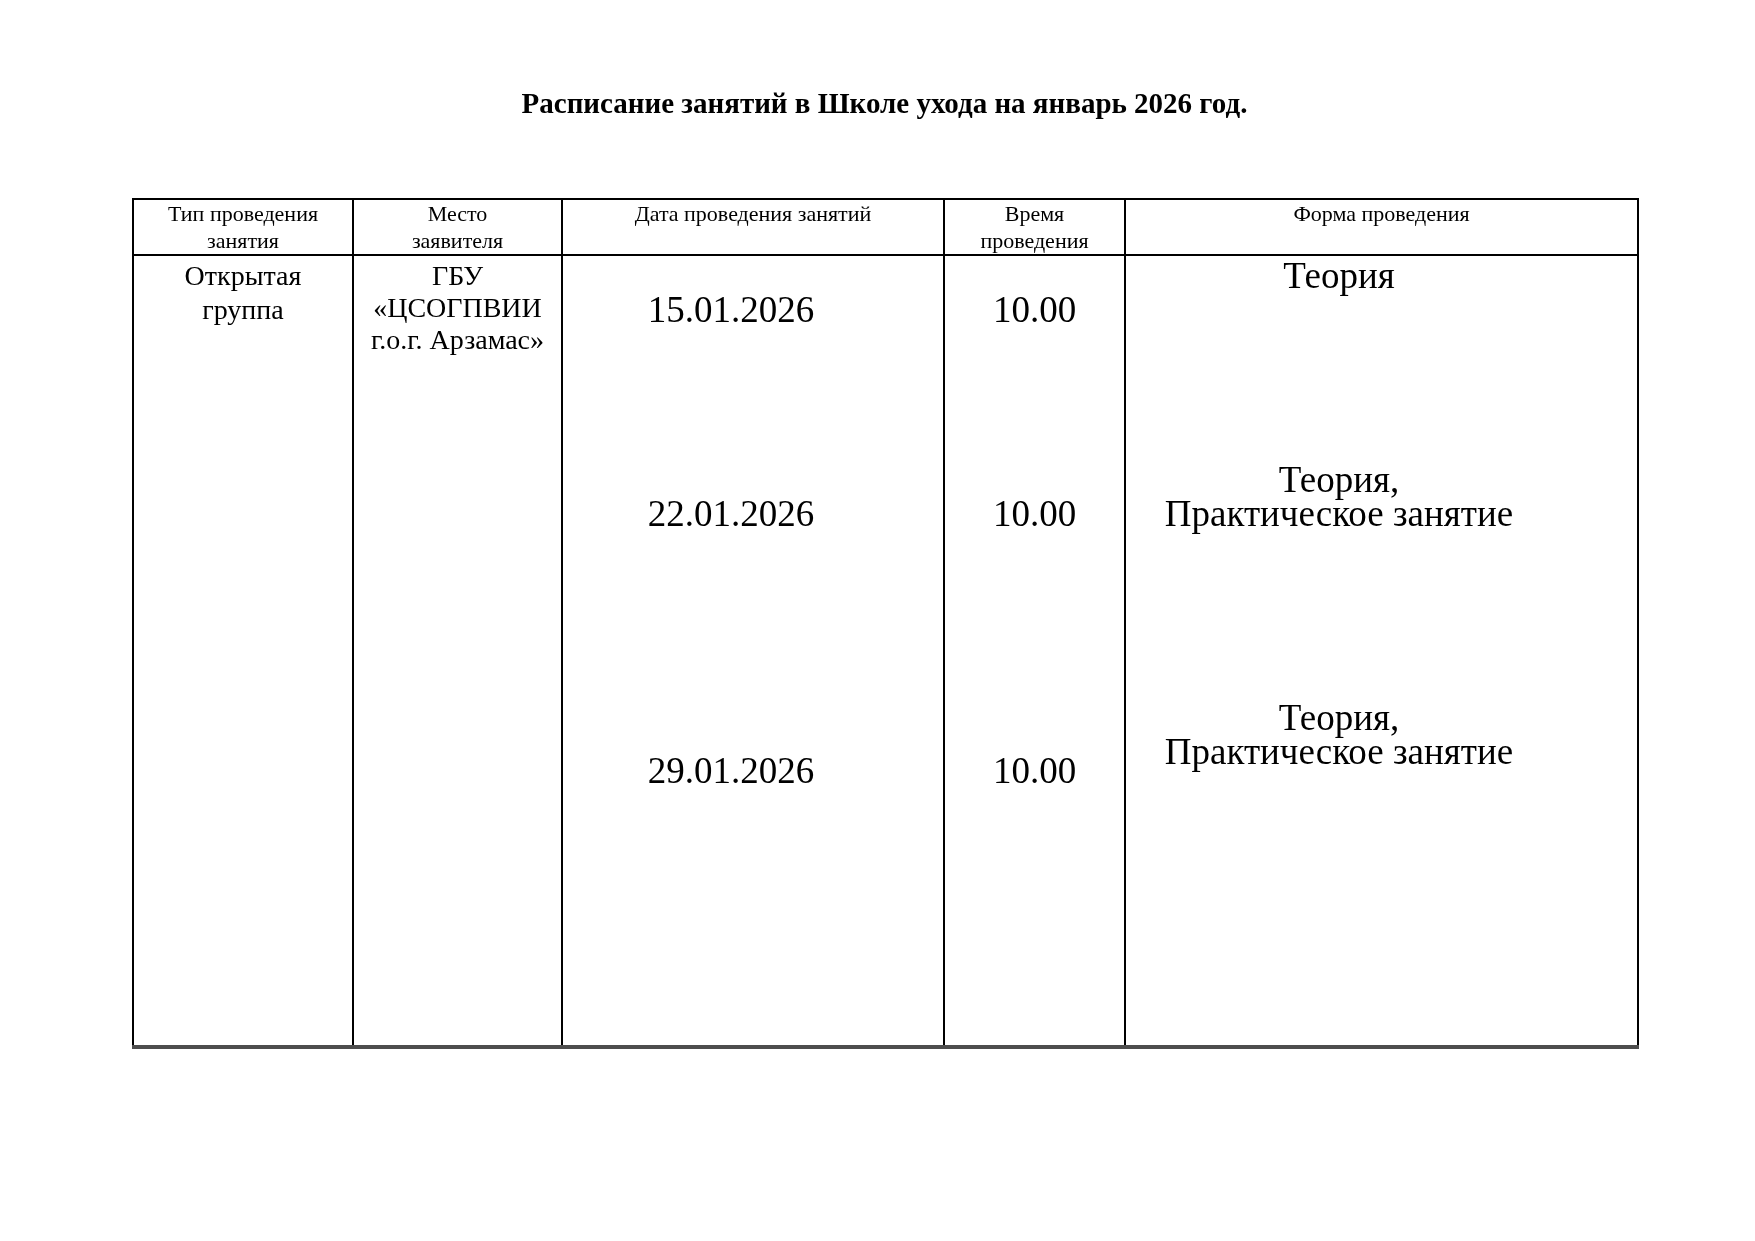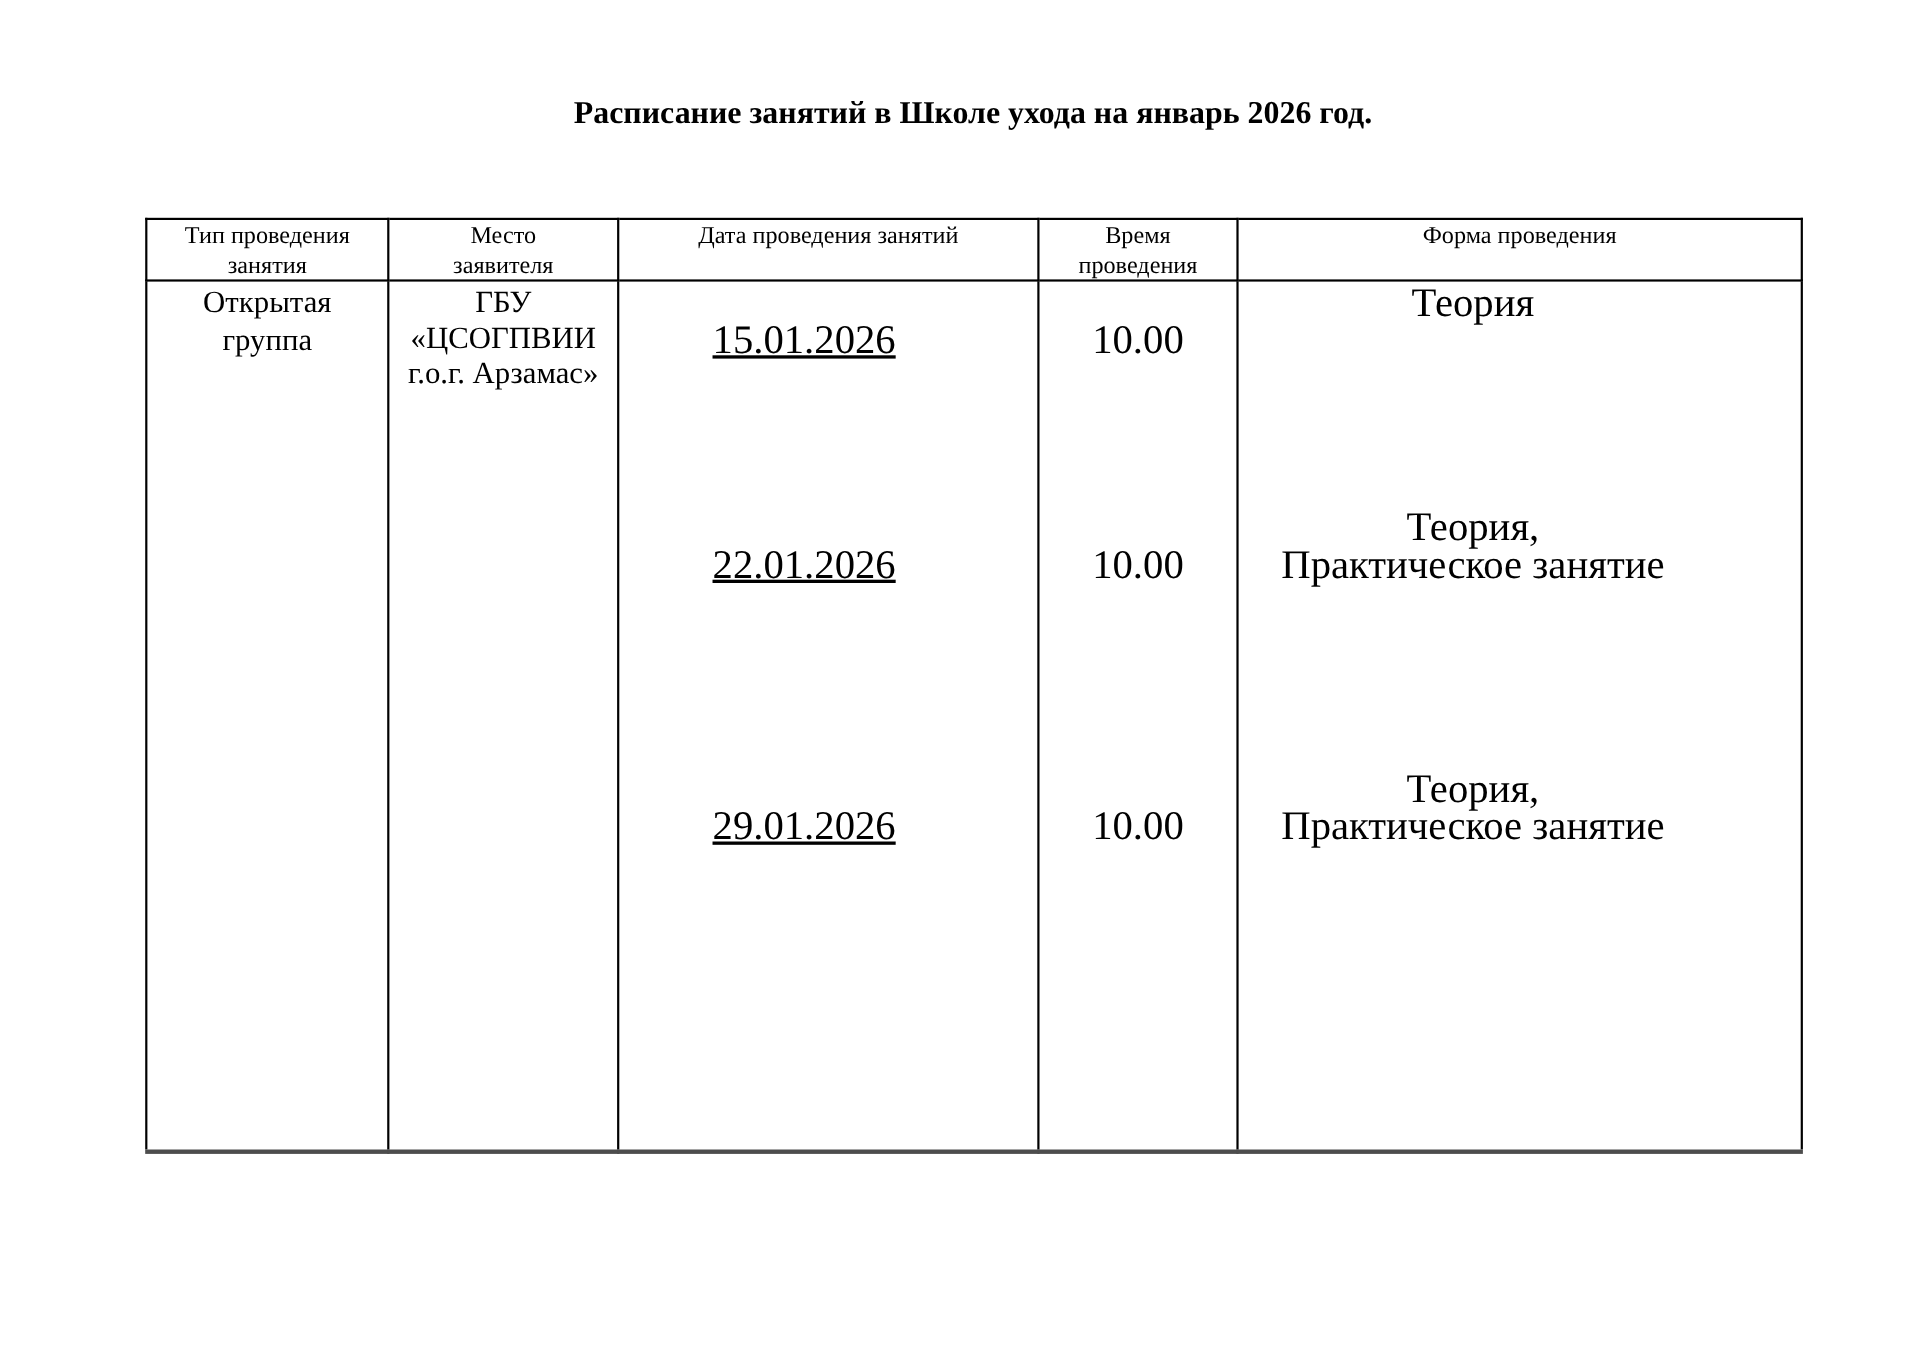--- a/index.html
+++ b/index.html
@@ -70,26 +70,26 @@
     left: 0;
     right: 0;
     text-align: center;
     font-size: 37px;
     line-height: 34px;
     white-space: pre-line;
   }
   
   .dates-cell .slot-1, .times-cell .slot-1 { top: 37px; }
   .dates-cell .slot-2, .times-cell .slot-2 { top: 241px; }
-  .dates-cell .slot-3, .times-cell .slot-3 { top: 479px; }
+  .dates-cell .slot-3, .times-cell .slot-3 { top: 498px; }
   .forms-cell .slot-1 { top: 3px; }
   .forms-cell .slot-2 { top: 207px; }
   .forms-cell .slot-3 { top: 445px; }
   
-  .dates-cell .slot, .ind-date { padding-right: 44px; text-decoration: underline; }
+  .dates-cell .slot, .ind-date { padding-right: 44px; }
   .forms-cell .slot, .ind-form { padding-right: 85px; }
   .ind-time { padding-right: 55px; }
   tr.individual-row .cell-inner { line-height: 33px; padding-top: 2px; }
   tr.individual-row .place-inner { padding-top: 3px; }
 </style>
 </head>
 <body>
 
 <div class="doc-title">Расписание занятий в Школе ухода на январь 2026 год.</div>
 

